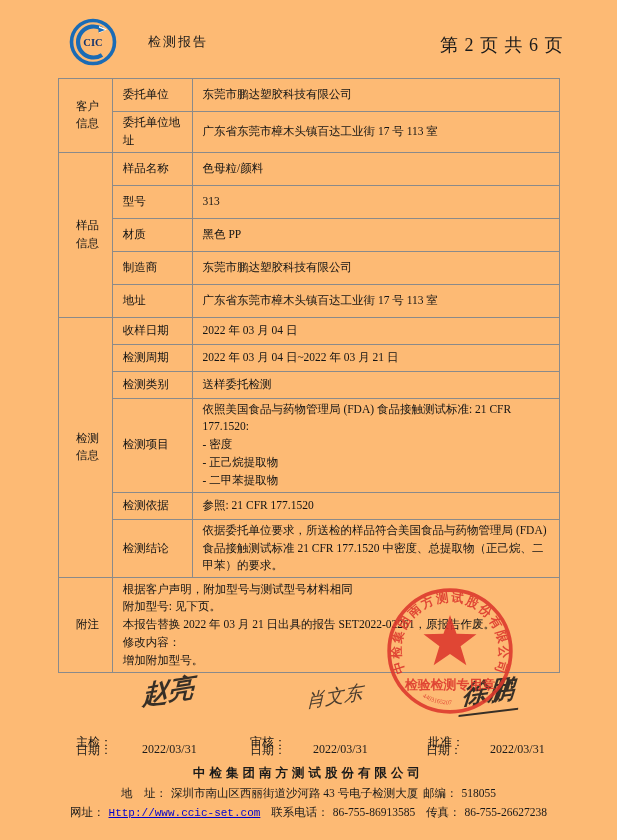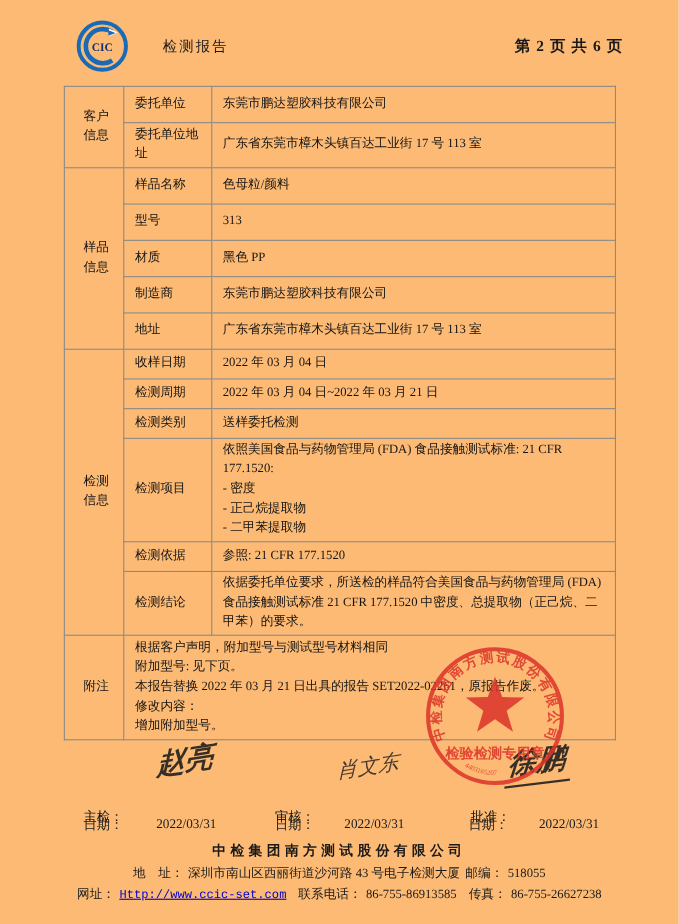--- a/index.html
+++ b/index.html
@@ -7,21 +7,21 @@
   .page {
     position:relative; width:617px; height:840px; margin:0 auto;
     background:#fdba74; overflow:hidden; color:#1a1a1a;
     font-family:"Liberation Serif","DejaVu Serif",serif;
   }
 
   
   .hdr-logo { position:absolute; left:62px; top:17px; width:62px; height:50px; }
   .hdr-title { position:absolute; left:148px; top:33px; font-size:13px; font-weight:normal; letter-spacing:2px; }
   .hdr-no { position:absolute; left:235px; top:33px; font-size:12.5px; font-weight:bold; }
-  .hdr-page { position:absolute; left:468px; top:33px; font-size:14px; font-weight:bold; letter-spacing:1px; }
+  .hdr-page { position:absolute; left:440px; top:33px; font-size:18px; font-weight:normal; letter-spacing:1px; }
 
   
   table.report {
     position:absolute; left:58px; top:78px; width:502px;
     border-collapse:collapse; table-layout:fixed;
   }
   table.report td {
     border:1px solid #8a8a8a; font-size:11.5px; vertical-align:middle;
     padding:2px 6px 2px 10px; line-height:1.55; color:#141414;
   }

